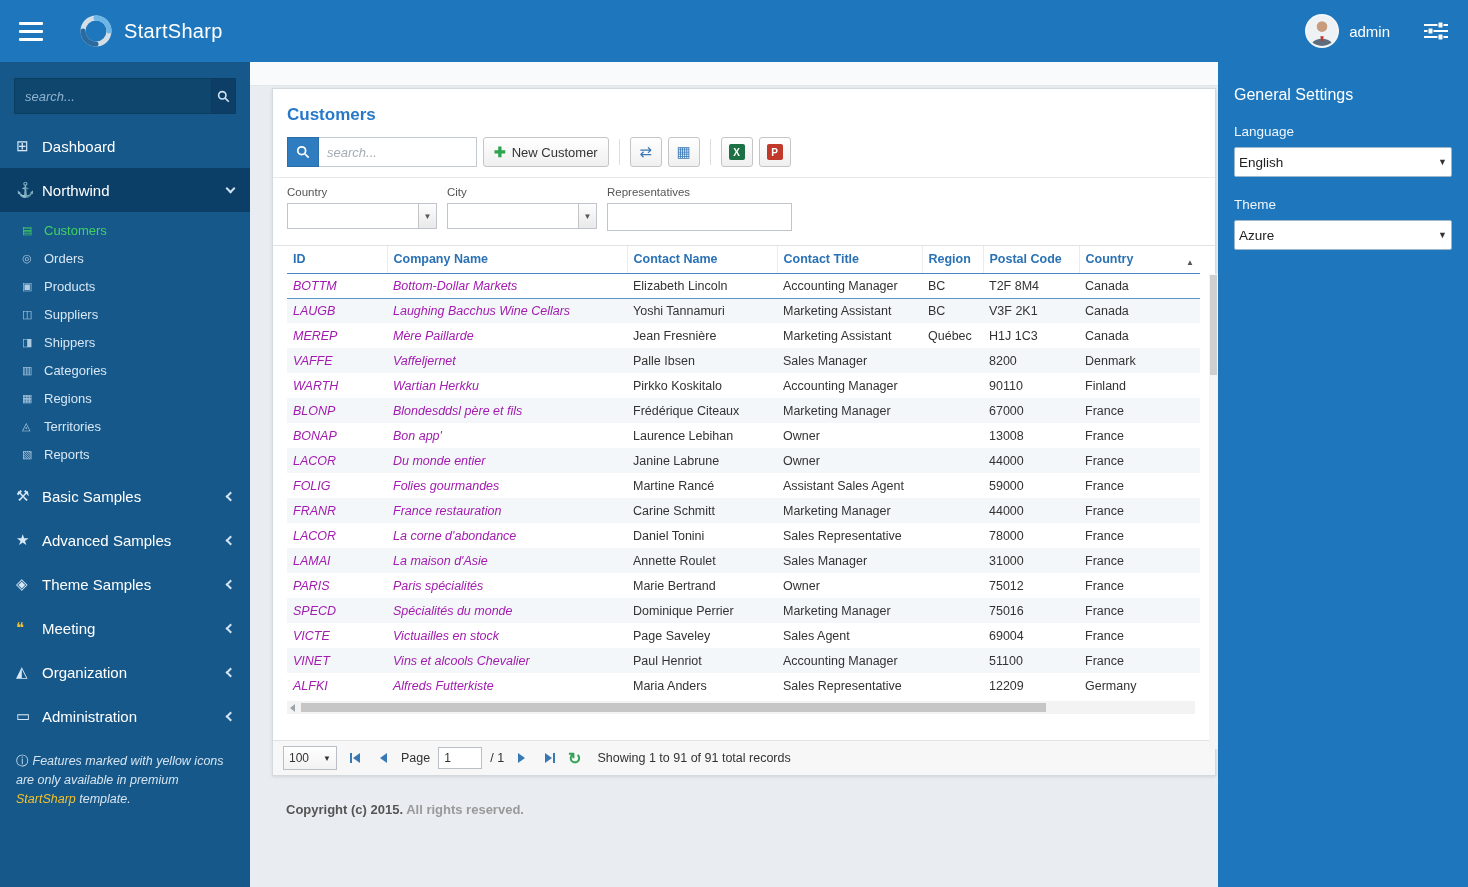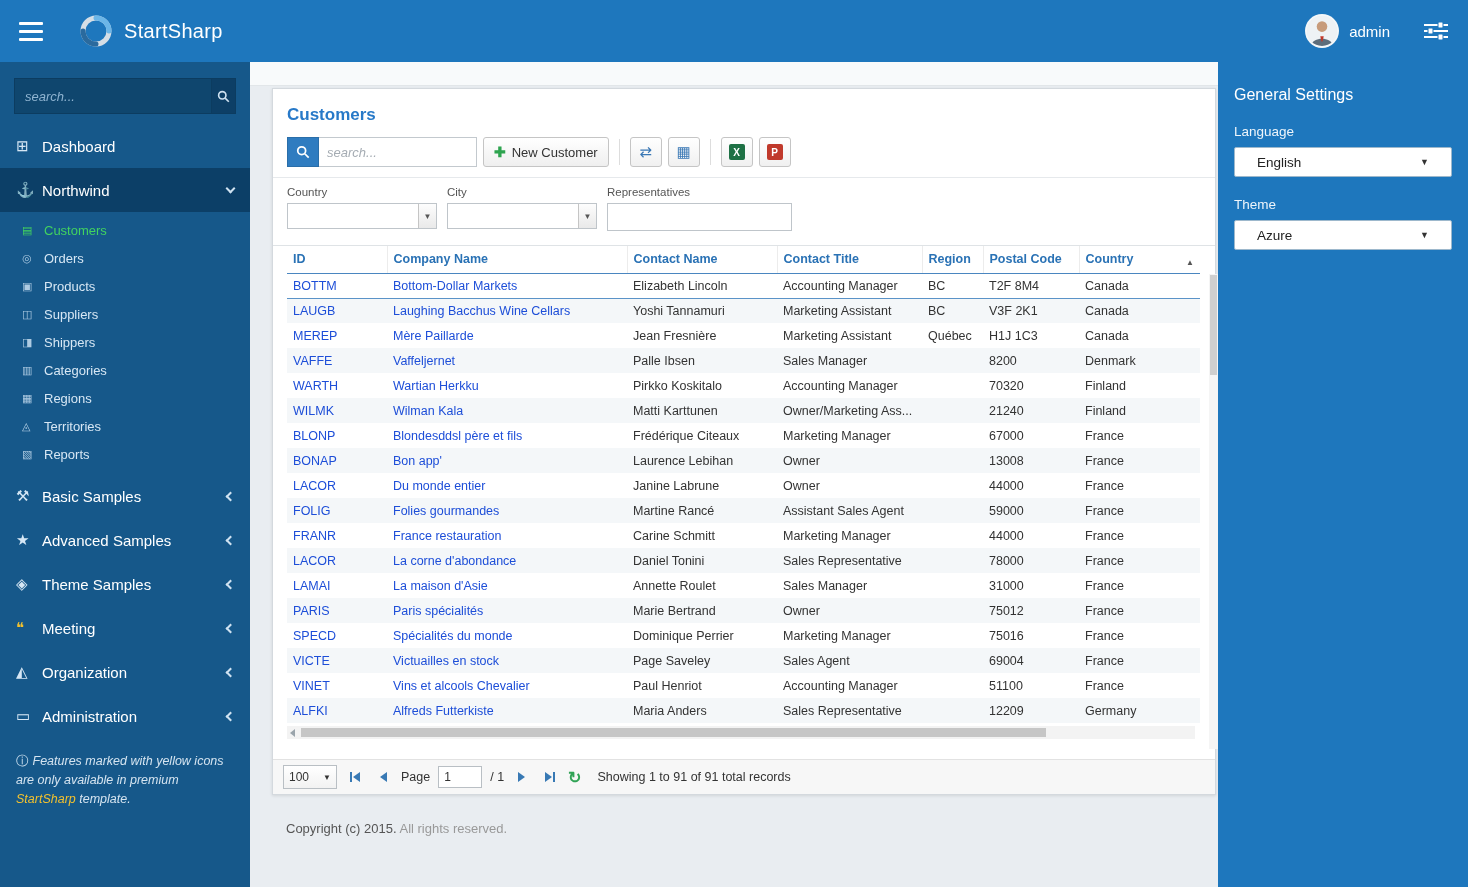--- a/index.html
+++ b/index.html
@@ -67,46 +67,46 @@
   .fselect { width:150px; height:26px; border:1px solid #bfc5ca; background:#fff; position:relative; font-size:12.5px; color:#333; display:flex; align-items:center; padding:0 22px 0 8px; cursor:pointer; }
   .fselect .caret-box { position:absolute; right:0; top:0; width:18px; height:100%; background:linear-gradient(#fdfdfd,#e9e9e9); border-left:1px solid #c5c5c5; display:flex; align-items:center; justify-content:center; color:#555; font-size:8px; }
   .finput { width:185px; height:28px; border:1px solid #bfc5ca; background:#fff; }
 
   .grid-area { margin:0 14px 0 14px; margin-right:6px; position:relative; }
   table.grid { width:913px; border-collapse:collapse; table-layout:fixed; font-size:12.5px; }
   table.grid th { text-align:left; color:#2a72b5; font-weight:bold; height:27px; padding:0 6px; border-bottom:1px solid #4a86c0; border-right:1px solid #ececec; background:#fff; overflow:hidden; white-space:nowrap; }
   table.grid th:last-child { border-right:none; }
   table.grid td { height:25px; padding:0 6px; color:#333; overflow:hidden; white-space:nowrap; text-overflow:ellipsis; }
   table.grid tbody tr:nth-child(even) { background:#f4f7f9; }
-  table.grid td.link { color:#1d4ed8; cursor:pointer; }
+  table.grid td.link { color:#a21caf; cursor:pointer;font-style:italic; }
   table.grid tr.selected td { border-bottom:1px solid #5a93c8; }
   .sort-caret { float:right; font-size:8px; color:#555; margin-top:6px; }
   .vscroll { position:absolute; right:-9px; top:28px; width:9px; height:475px; background:#f5f5f5; }
   .vthumb { width:7px; margin:1px; height:100px; background:#cfcfcf; }
 
   .hscroll { height:13px; background:#f3f3f3; margin:3px 20px 0 14px; position:relative; display:flex; align-items:center; }
   .harrow { width:0; height:0; border-top:4px solid transparent; border-bottom:4px solid transparent; border-right:5px solid #9aa4ab; margin-left:3px; }
   .hthumb { position:absolute; left:14px; width:82%; height:9px; background:#c6c6c6; }
 
-  .pager { margin-top:20px; background:#f7f7f7; border-top:1px solid #e2e2e2; padding:5px 10px; display:flex; align-items:center; gap:8px; font-size:12.5px; color:#333; }
+  .pager { margin-top:26px; background:#f7f7f7; border-top:1px solid #e2e2e2; padding:5px 10px; display:flex; align-items:center; gap:8px; font-size:12.5px; color:#333; }
   .size-select { width:54px; height:24px; border:1px solid #b9bfc4; background:linear-gradient(#fff,#f2f2f2); display:flex; align-items:center; justify-content:space-between; padding:0 5px; font-size:12px; cursor:pointer; }
   .size-select .caret { font-size:8px; color:#333; }
   .pnav { display:flex; align-items:center; justify-content:center; width:20px; height:20px; cursor:pointer; }
   .page-input { width:44px; height:22px; border:1px solid #b9bfc4; font-size:12px; padding:0 5px; color:#333; }
   .refresh-glyph { color:#31a356; font-size:16px; font-weight:bold; cursor:pointer; }
   .pager-status { margin-left:8px;text-align:center; }
 
-  .copyright { margin:26px 0 12px 36px; font-size:13px; color:#555; }
+  .copyright { margin:26px 0 12px 36px; font-size:13px; color:#555;font-weight:bold; }
   .copyright .muted { color:#999; }
 
   
   .settings { width:250px; flex:none; background:#1e77bd; padding:24px 16px; color:#fff; }
   .settings-title { font-size:16px; }
   .settings-label { font-size:13.5px; color:#eef5fb; margin:20px 0 8px; }
-  .settings-select { height:30px; background:#fff; border:1px solid #9db8cc; border-radius:2px; display:flex; align-items:center; justify-content:space-between; padding:0 22px; font-size:13.5px; color:#222; cursor:pointer; }
+  .settings-select { height:30px; background:#fff; border:1px solid #9db8cc; border-radius:2px; display:flex; align-items:center; justify-content:space-between; padding:0 4px; font-size:13.5px; color:#222; cursor:pointer; }
   .settings-select .caret { font-size:9px; color:#333; }
 </style>
 </head>
 <body>
 
 <header class="topbar">
   <div class="hamburger">
       <i></i>
       <i></i>
       <i></i>
@@ -367,30 +367,21 @@
     <td></td>
     <td>8200</td>
     <td>Denmark</td>
   </tr>
               <tr>
     <td class="link">WARTH</td>
     <td class="link">Wartian Herkku</td>
     <td>Pirkko Koskitalo</td>
     <td>Accounting Manager</td>
     <td></td>
-    <td>70320</td>
-    <td>Finland</td>
-  </tr>
-              <tr>
-    <td class="link">WILMK</td>
-    <td class="link">Wilman Kala</td>
-    <td>Matti Karttunen</td>
-    <td>Owner/Marketing Ass...</td>
-    <td></td>
-    <td>21240</td>
+    <td>90110</td>
     <td>Finland</td>
   </tr>
               <tr>
     <td class="link">BLONP</td>
     <td class="link">Blondesddsl père et fils</td>
     <td>Frédérique Citeaux</td>
     <td>Marketing Manager</td>
     <td></td>
     <td>67000</td>
     <td>France</td>

